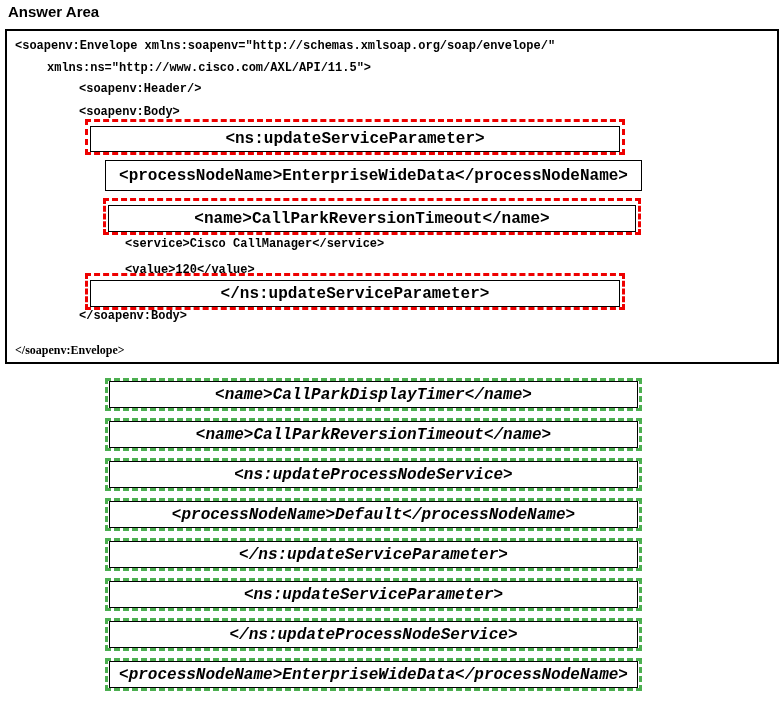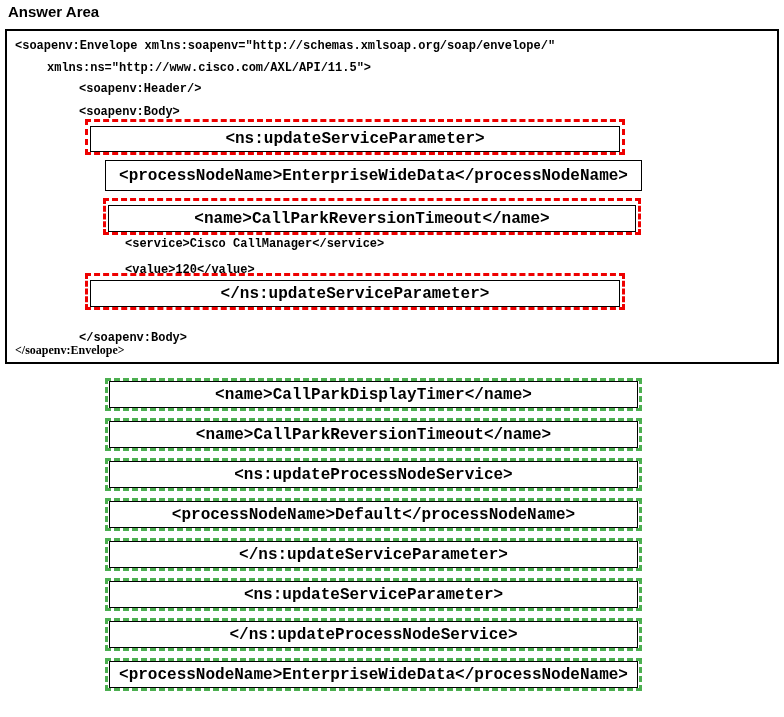--- a/index.html
+++ b/index.html
@@ -83,29 +83,30 @@
     border: 1px solid #000000;
     background: #ffffff;
     display: flex;
     align-items: center;
     justify-content: center;
     font-family: "Liberation Mono", "DejaVu Sans Mono", monospace;
     font-weight: bold;
     font-size: 16px;
     color: #000;
     white-space: pre;
+    font-style: italic;
   }
   
   .l1 { left: 15px;  top: 36px;  }
   .l2 { left: 47px;  top: 58px;  }
   .l3 { left: 79px;  top: 79px;  }
   .l4 { left: 79px;  top: 102px; }
   .l5 { left: 125px; top: 234px; }
   .l6 { left: 125px; top: 260px; font-family: Liberation Mono, monospace; }
-  .l7 { left: 79px;  top: 328px; }
+  .l7 { left: 79px;  top: 306px; }
   .l8 { left: 15px;  top: 340px; font-family: Liberation Serif, serif; }
   
   .slot1 { left: 85px;  top: 119px; width: 540px; height: 36px; }
   .placed1 { left: 105px; top: 160px; width: 537px; height: 31px; }
   .slot2 { left: 103px; top: 198px; width: 538px; height: 37px; }
   .slot3 { left: 85px;  top: 273px; width: 540px; height: 37px; }
   
   .opt1 { top: 378px; }
   .opt2 { top: 418px; }
   .opt3 { top: 458px; }

